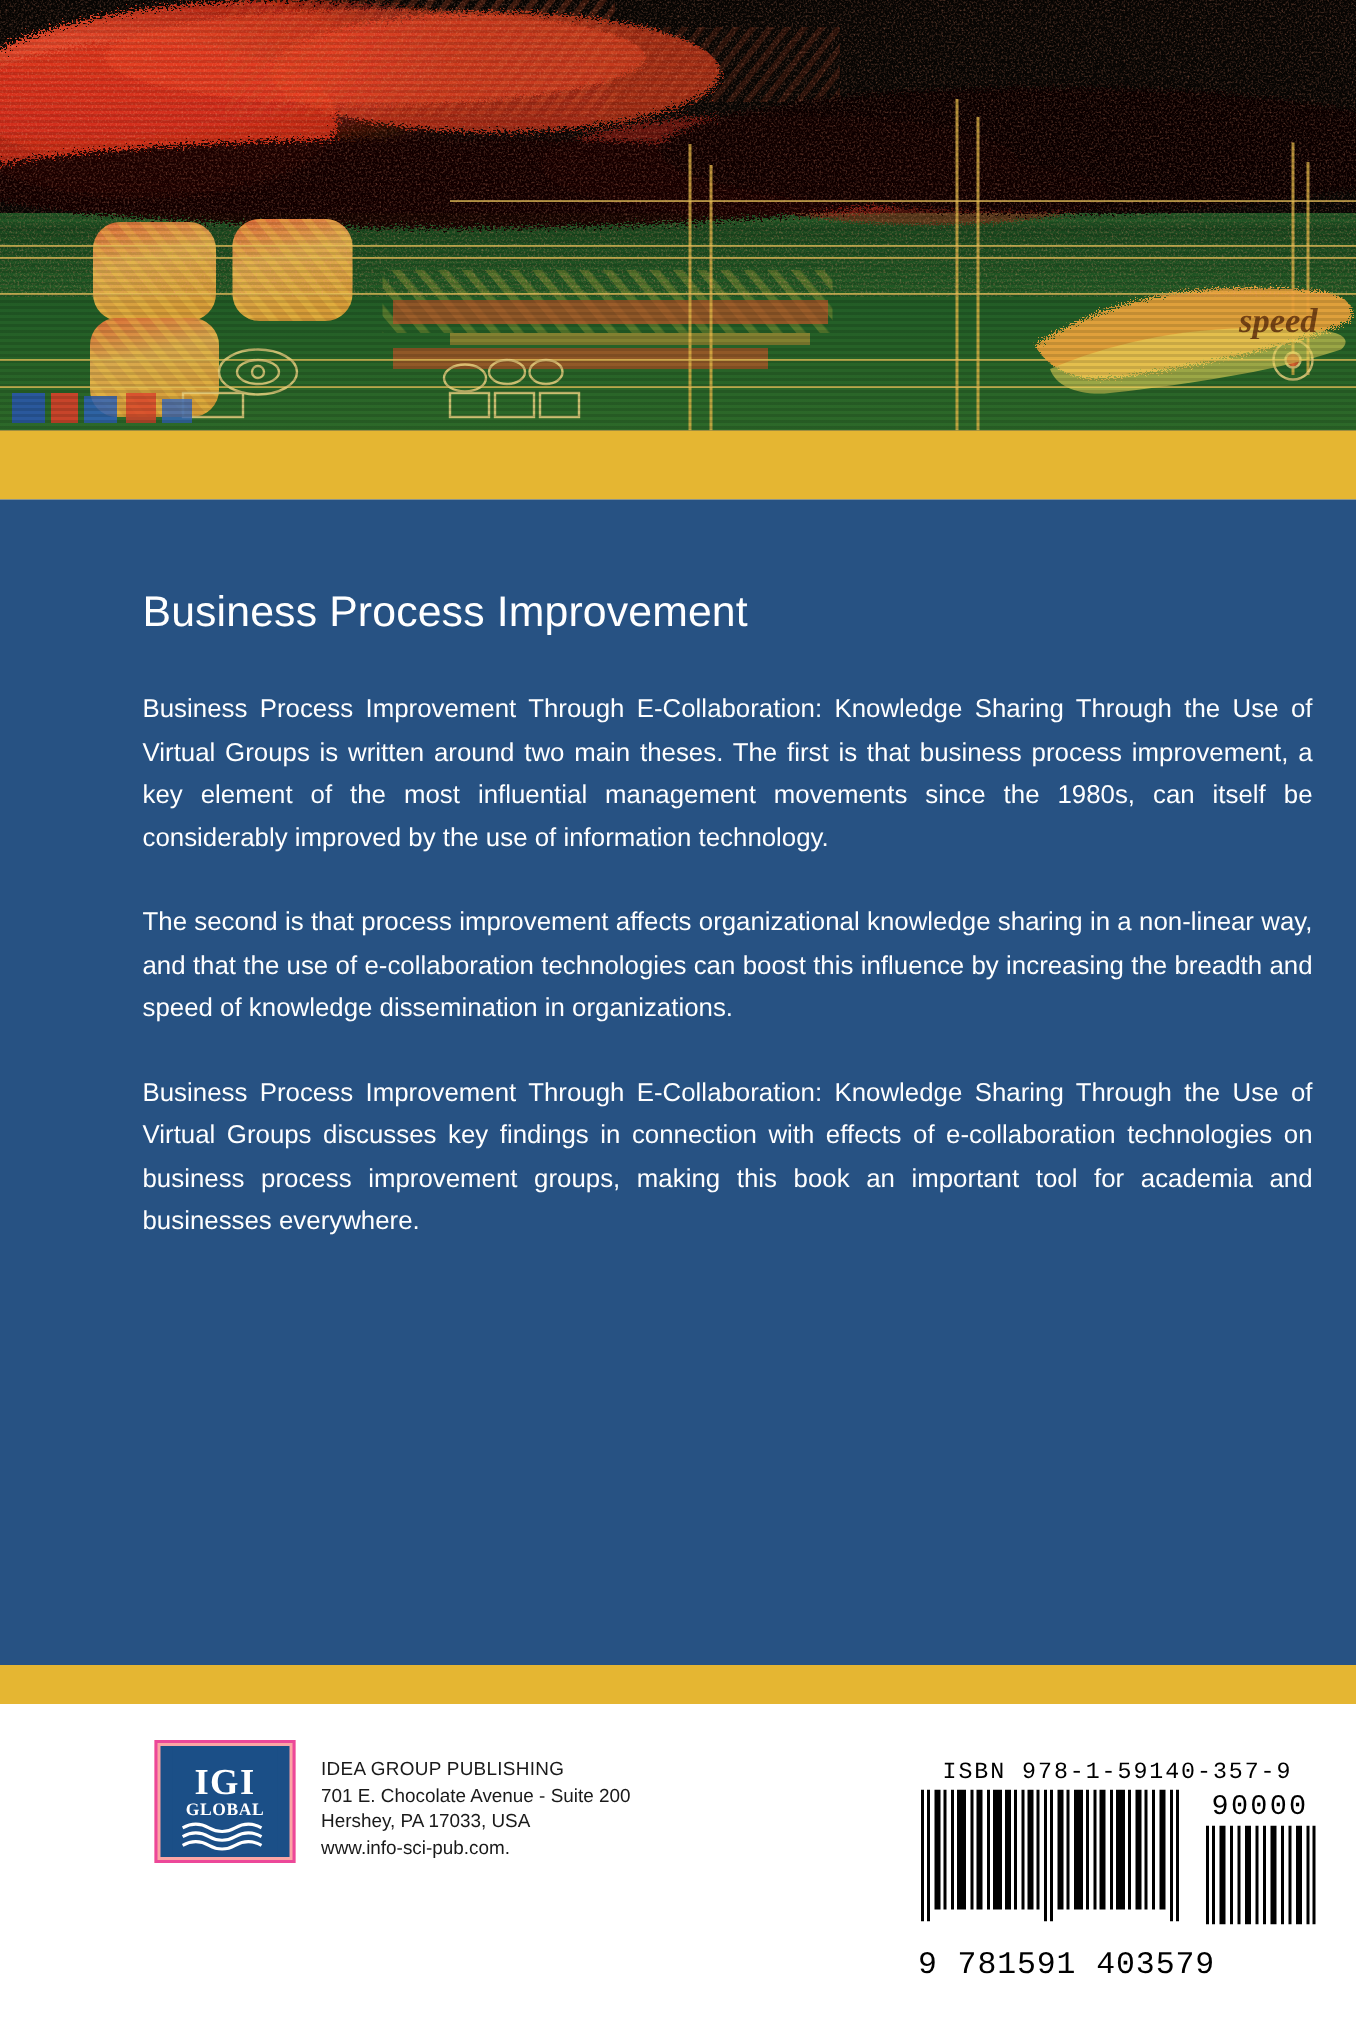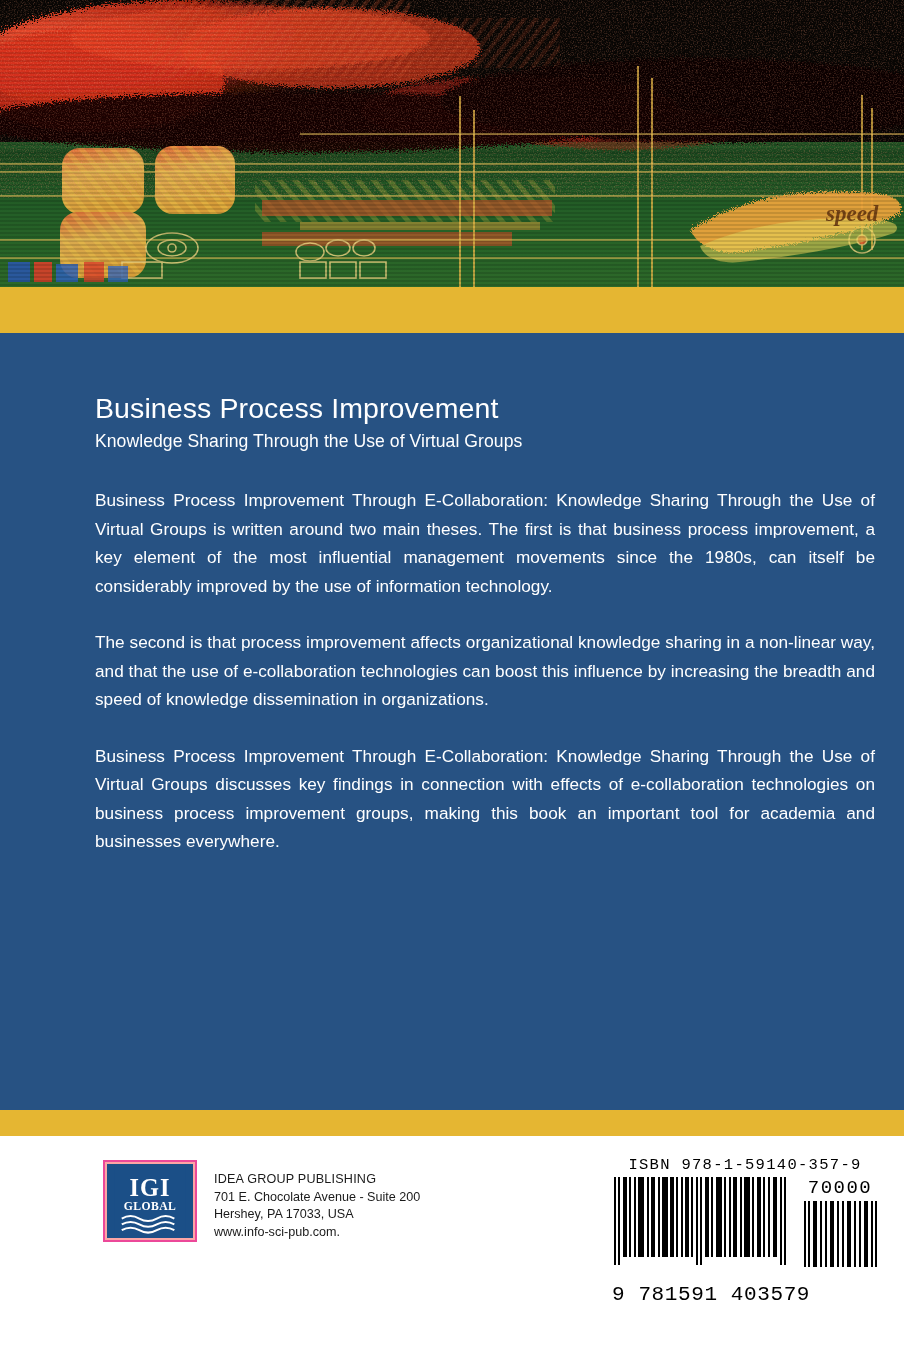--- a/index.html
+++ b/index.html
@@ -133,21 +133,21 @@
     left: 612px;
     top: 20px;
     width: 266px;
   }
   .isbn-line {
     font-family: "Liberation Mono", monospace;
     font-size: 15.5px;
     letter-spacing: 1.3px;
     color: #000;
     text-align: center;
-    margin: 0 0 3px 0;
+    margin: 16px 0 3px 0;
     white-space: nowrap;
   }
   .bars-row {
     display: flex;
     align-items: flex-start;
     justify-content: space-between;
   }
   .ean-group { width: 178px; }
   .addon-group { width: 76px; }
 
@@ -325,21 +325,20 @@
 
 <div class="gold-band-top"></div>
 
 <div class="blue-panel">
   <div class="content">
 
     <h1 class="book-title">
       <span class="tline">Business Process Improvement</span>
     </h1>
 
-    <div class="book-subtitle">Knowledge Sharing Through the Use of Virtual Groups</div>
 
     <p class="blurb p1">Business Process Improvement Through E-Collaboration: Knowledge Sharing Through the Use of Virtual Groups is written around two main theses. The first is that business process improvement, a key element of the most influential management movements since the 1980s, can itself be considerably improved by the use of information technology.</p>
     <p class="blurb p2">The second is that process improvement affects organizational knowledge sharing in a non-linear way, and that the use of e-collaboration technologies can boost this influence by increasing the breadth and speed of knowledge dissemination in organizations.</p>
     <p class="blurb p3">Business Process Improvement Through E-Collaboration: Knowledge Sharing Through the Use of Virtual Groups discusses key findings in connection with effects of e-collaboration technologies on business process improvement groups, making this book an important tool for academia and businesses everywhere.</p>
   </div>
 </div>
 
 <div class="gold-band-bottom"></div>
 
 <div class="footer">
@@ -406,21 +405,21 @@
               <rect x="156" y="0" width="2" height="80"></rect>
             <rect x="161" y="0" width="4" height="80"></rect>
             <rect x="168" y="0" width="2" height="88"></rect>
               <rect x="172" y="0" width="2" height="88"></rect>
           </g>
         </svg>
         <div class="ean-digits">9 781591 403579</div>
       </div>
 
       <div class="addon-group">
-        <div class="addon-digits">70000</div>
+        <div class="addon-digits">90000</div>
         <svg class="bars-svg" width="76" height="66" viewBox="0 0 76 66">
           <rect x="0" y="0" width="76" height="66" fill="#ffffff"></rect>
           <g fill="#000000">
             <rect x="2" y="0" width="2" height="66"></rect>
               <rect x="6" y="0" width="2" height="66"></rect>
             <rect x="11" y="0" width="4" height="66"></rect>
               <rect x="18" y="0" width="2" height="66"></rect>
             <rect x="23" y="0" width="2" height="66"></rect>
               <rect x="28" y="0" width="4" height="66"></rect>
             <rect x="35" y="0" width="2" height="66"></rect>

